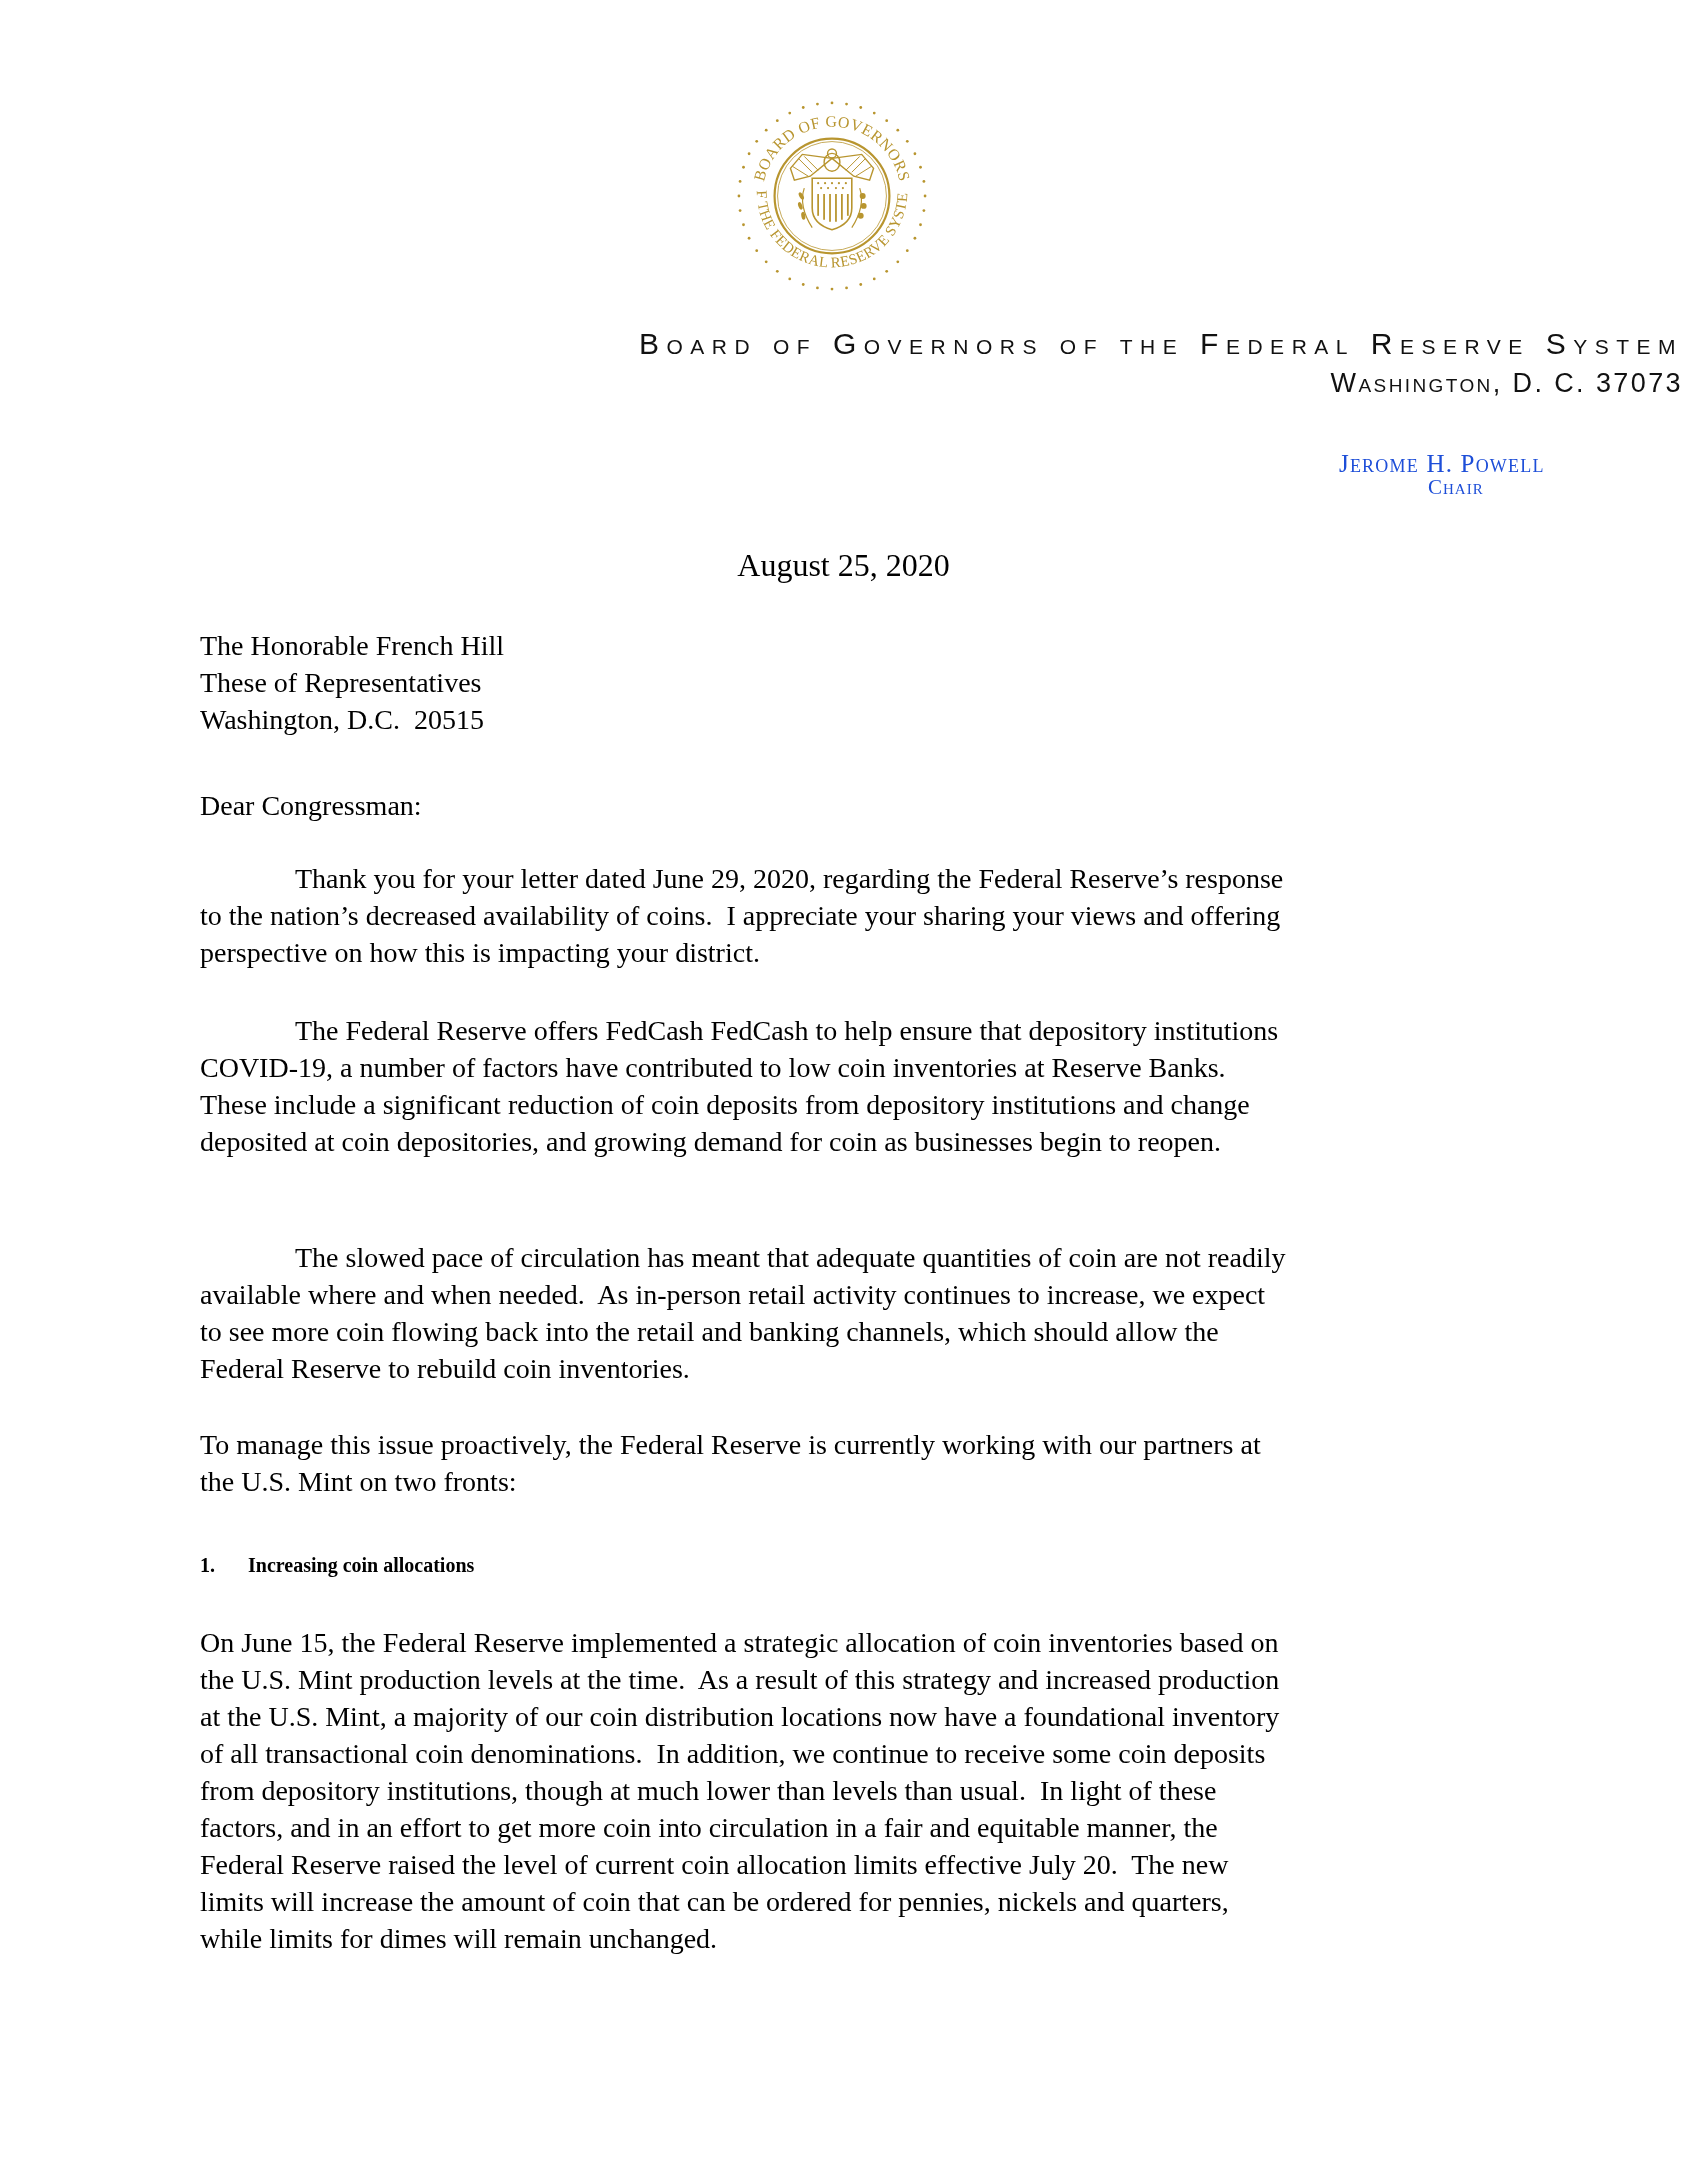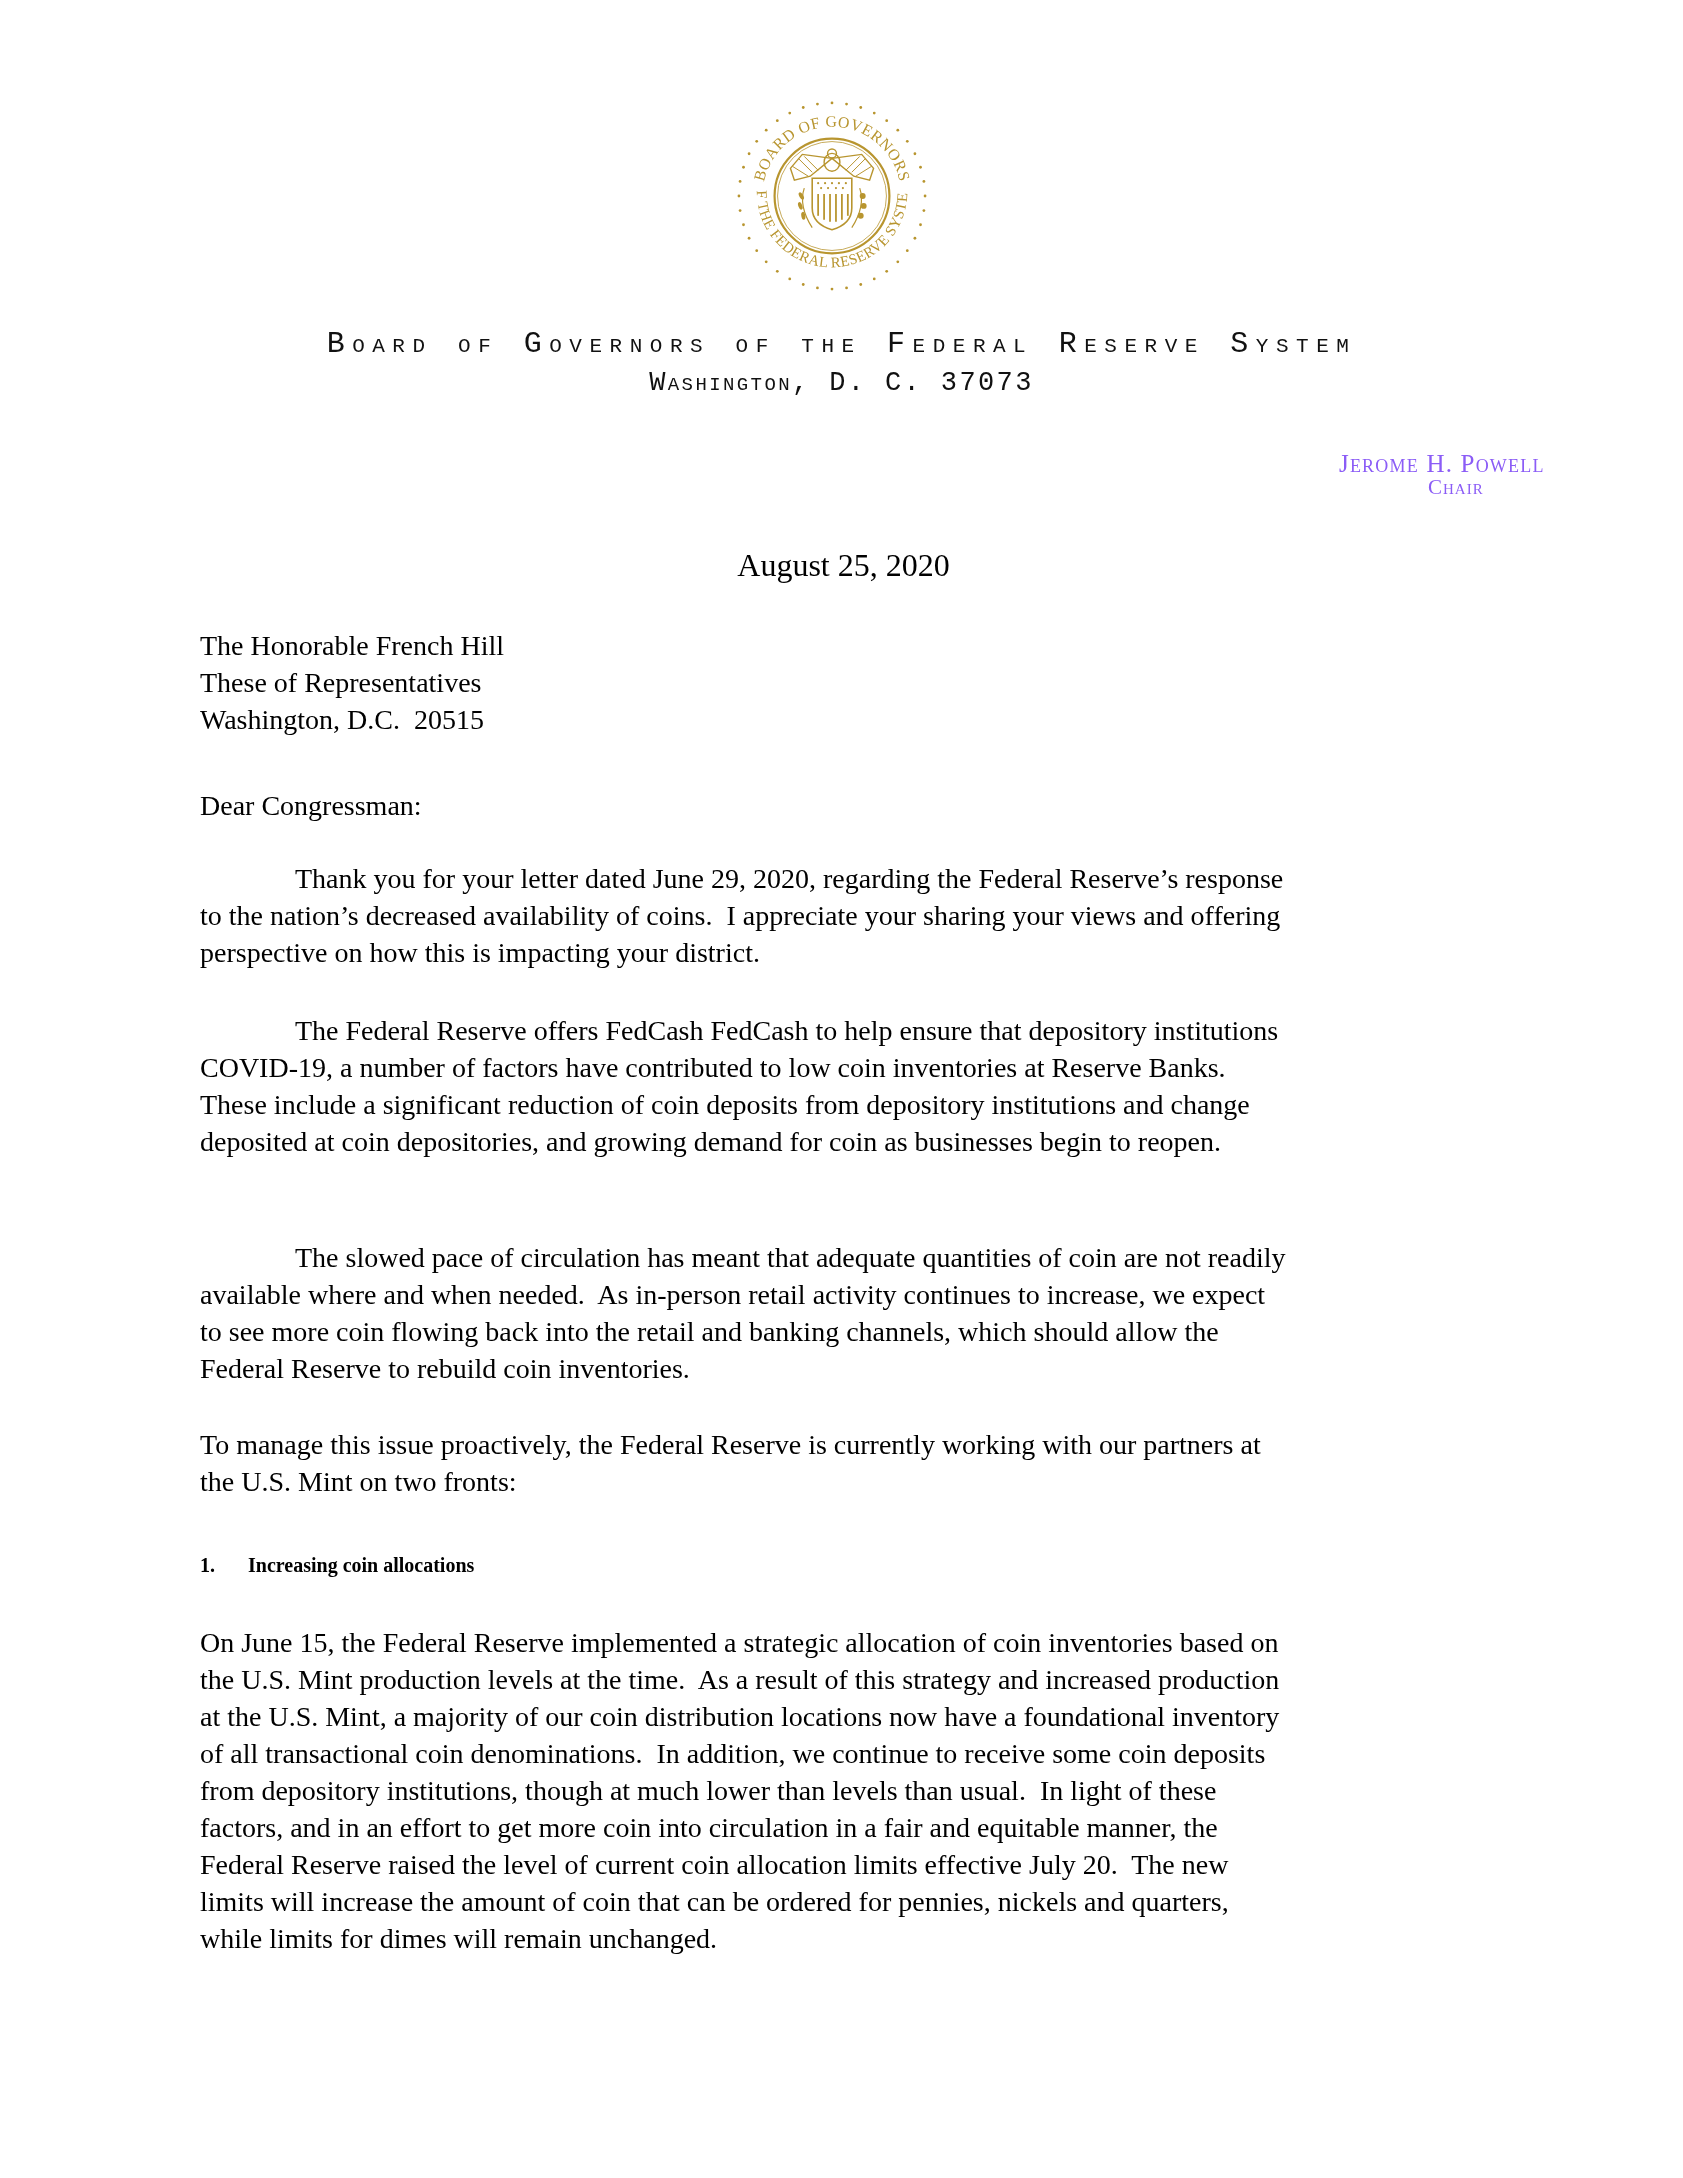--- a/index.html
+++ b/index.html
@@ -1,27 +1,27 @@
 <!DOCTYPE html>
 <html><head>
 <meta charset="utf-8">
 <style>
   html, body { margin: 0; padding: 0; background: #ffffff; }
   body { width: 1683px; height: 2178px; position: relative; overflow: hidden; }
   .page { position: absolute; left: 0; top: 0; width: 1683px; height: 2178px; background: #ffffff; }
   .serif { font-family: "Liberation Serif", "DejaVu Serif", serif; color: #000; }
   .seal { position: absolute; left: 733px; top: 97px; width: 198px; height: 198px; }
   .letterhead {
-    position: absolute; left: 0; width: 1683px; text-align: center;
-    font-family: Liberation Mono, monospace; color: #111;
+    position: absolute; left: 0; width: 1683px; text-align: right;
+    font-family: Liberation Sans, sans-serif; color: #111;
     font-variant: small-caps; white-space: nowrap;
   }
   .lh-org { top: 327px; font-size: 30px; letter-spacing: 7.5px; line-height: 34px; }
   .lh-addr { top: 368px; font-size: 27px; letter-spacing: 2.4px; line-height: 30px; }
-  .signer { position: absolute; font-family: "Liberation Serif", "DejaVu Serif", serif; color: #8b5cf6; font-variant: small-caps; white-space: nowrap; }
+  .signer { position: absolute; font-family: "Liberation Serif", "DejaVu Serif", serif; color: #1d4ed8; font-variant: small-caps; white-space: nowrap; }
   .signer-name { left: 1339px; top: 450px; font-size: 25px; letter-spacing: 1.2px; line-height: 28px; }
   .signer-title { left: 1428px; top: 476px; font-size: 21px; letter-spacing: 1px; line-height: 22px; }
   .date { position: absolute; left: 0; width: 1687px; text-align: center; top: 547px; font-size: 32px; line-height: 37px; white-space: nowrap; }
   .block { position: absolute; left: 200px; font-size: 28px; line-height: 37px; }
   .block .line { display: block; white-space: pre; height: 37px; }
   .block .line.indent { padding-left: 95px; }
   .heading { position: absolute; left: 200px; font-size: 20px; line-height: 37px; font-weight: bold; white-space: nowrap; }
   .heading .num { display: inline-block; width: 48px; }
 </style>
 </head>

